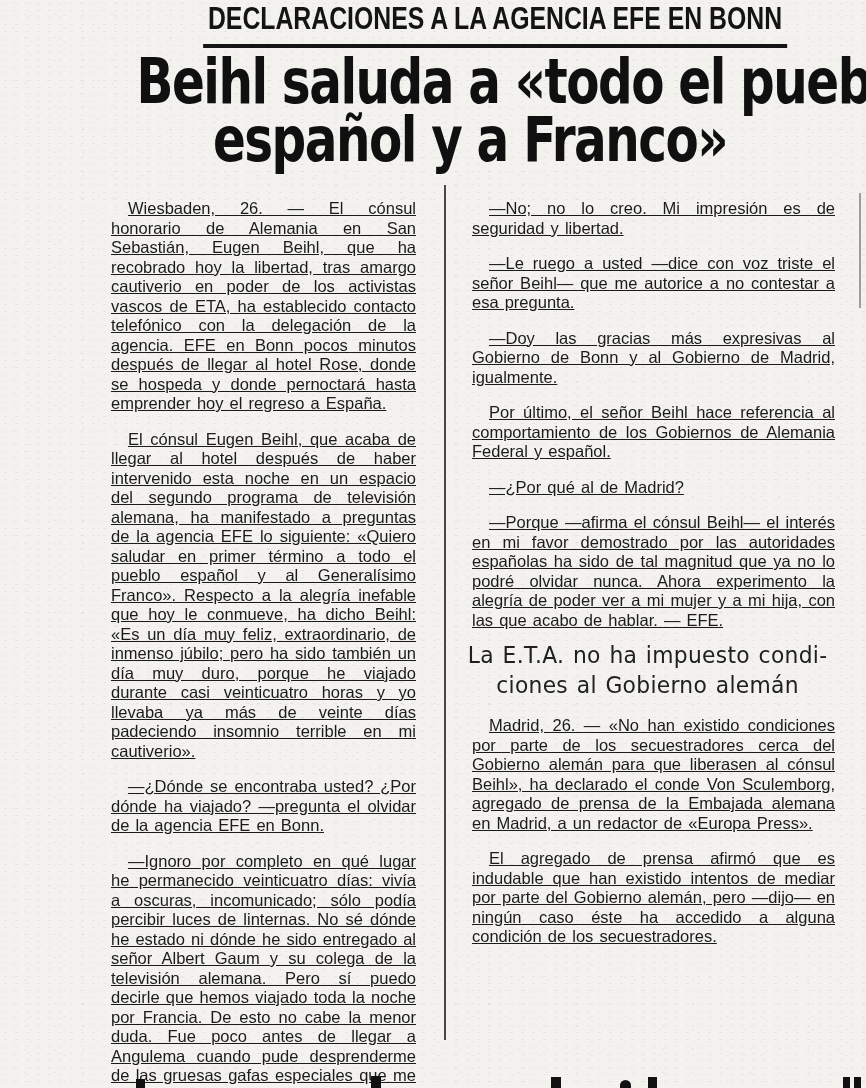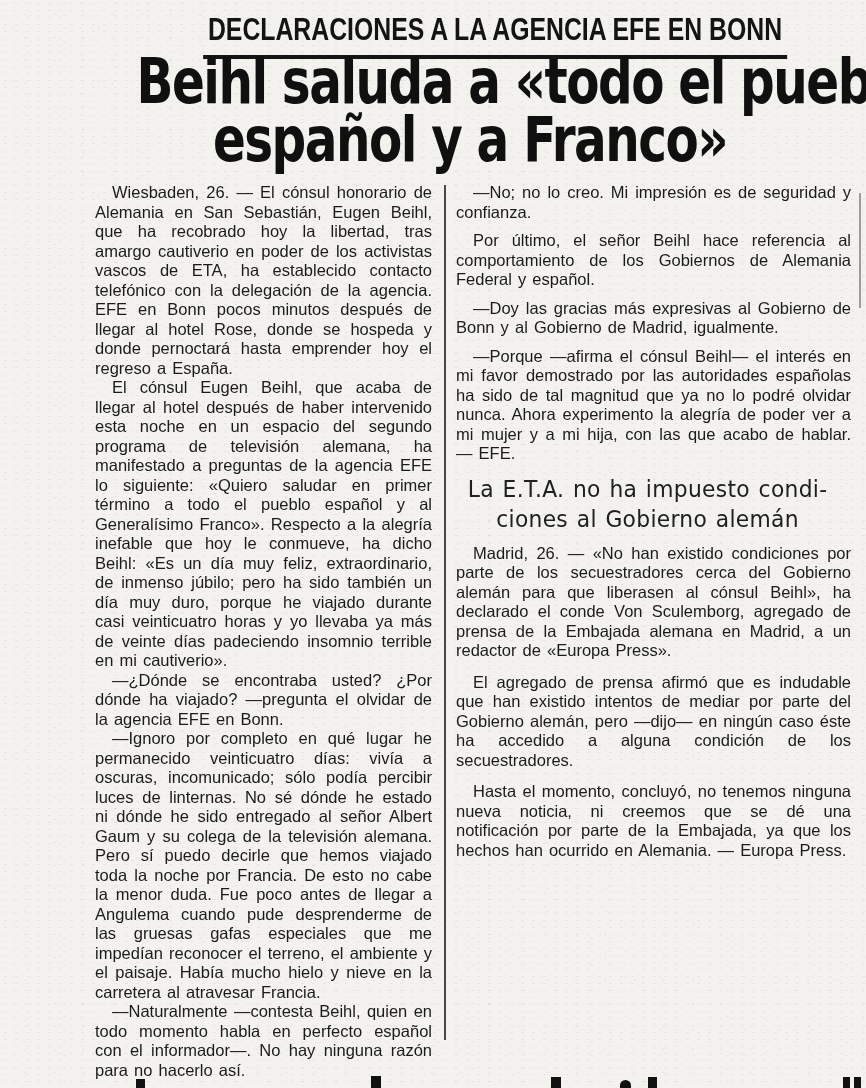--- a/index.html
+++ b/index.html
@@ -14,21 +14,21 @@
     position:absolute;inset:0;
     background-image:
       radial-gradient(rgba(30,30,30,0.060) 1px, transparent 1.25px),
       radial-gradient(rgba(30,30,30,0.045) 1px, transparent 1.35px),
       radial-gradient(rgba(30,30,30,0.035) 1.2px, transparent 1.5px);
     background-size:11px 7px,17px 13px,29px 23px;
     background-position:0 0,5px 9px,11px 3px;
   }
   
   .kicker-wrap{
-    position:absolute;top:12px;left:50%;
+    position:absolute;top:1px;left:50%;
     transform:translateX(-50%) translateX(62px);
     text-align:center;white-space:nowrap;
   }
   .kicker-inner{
     display:inline-block;
     transform:scaleX(0.80);transform-origin:center top;
     border-bottom:4px solid #151515;
     padding:0 6px 7px 6px;
   }
   .kicker-text{
@@ -49,21 +49,21 @@
     transform:scaleX(0.77) translateX(48px);transform-origin:center;
   }
   
   .columns{position:absolute;top:183px;left:0;width:866px;}
   .col{
     position:absolute;top:0;
     font-size:16.5px;line-height:19.5px;
     text-align:justify;word-spacing:1.5px;
     color:#1b1b1b;
   }
-  .col p{margin:0;text-indent:17px;}
+  .col p{margin:16px;text-indent:17px;text-decoration:underline;}
   .col-left{left:95px;width:337px;}
   .col-right{left:456px;width:395px;}
   .col-right p{margin-bottom:9px;}
   .col-divider{
     position:absolute;left:444px;top:2px;height:855px;
     width:1.6px;background:#2a2a2a;opacity:.85;
   }
   .sub-heading{
     margin:10px 0 10px 0;text-align:center;
     font-family:"DejaVu Sans",sans-serif;
@@ -107,33 +107,34 @@
       <p>Wiesbaden, 26. — El cónsul honorario de Alemania en San Sebastián, Eugen Beihl, que ha recobrado hoy la libertad, tras amargo cautiverio en poder de los activistas vascos de ETA, ha establecido contacto telefónico con la delegación de la agencia. EFE en Bonn pocos minutos después de llegar al hotel Rose, donde se hospeda y donde pernoctará hasta emprender hoy el regreso a España.</p>
       <p>El cónsul Eugen Beihl, que acaba de llegar al hotel después de haber intervenido esta noche en un espacio del segundo programa de televisión alemana, ha manifestado a preguntas de la agencia EFE lo siguiente: «Quiero saludar en primer término a todo el pueblo español y al Generalísimo Franco». Respecto a la alegría inefable que hoy le conmueve, ha dicho Beihl: «Es un día muy feliz, extraordinario, de inmenso júbilo; pero ha sido también un día muy duro, porque he viajado durante casi veinticuatro horas y yo llevaba ya más de veinte días padeciendo insomnio terrible en mi cautiverio».</p>
       <p>—¿Dónde se encontraba usted? ¿Por dónde ha viajado? —pregunta el olvidar de la agencia EFE en Bonn.</p>
       <p>—Ignoro por completo en qué lugar he permanecido veinticuatro días: vivía a oscuras, incomunicado; sólo podía percibir luces de linternas. No sé dónde he estado ni dónde he sido entregado al señor Albert Gaum y su colega de la televisión alemana. Pero sí puedo decirle que hemos viajado toda la noche por Francia. De esto no cabe la menor duda. Fue poco antes de llegar a Angulema cuando pude desprenderme de las gruesas gafas especiales que me impedían reconocer el terreno, el ambiente y el paisaje. Había mucho hielo y nieve en la carretera al atravesar Francia.</p>
       <p>—Naturalmente —contesta Beihl, quien en todo momento habla en perfecto español con el informador—. No hay ninguna razón para no hacerlo así.</p>
     </div>
 
     <div class="col-divider"></div>
 
     <div class="col col-right">
-      <p>—No; no lo creo. Mi impresión es de seguridad y confianza.</p>
+      <p>—No; no lo creo. Mi impresión es de seguridad y libertad.</p>
+      <p>—Le ruego a usted —dice con voz triste el señor Beihl— que me autorice a no contestar a esa pregunta.</p>
+      <p>—Doy las gracias más expresivas al Gobierno de Bonn y al Gobierno de Madrid, igualmente.</p>
       <p>Por último, el señor Beihl hace referencia al comportamiento de los Gobiernos de Alemania Federal y español.</p>
-      <p>—Doy las gracias más expresivas al Gobierno de Bonn y al Gobierno de Madrid, igualmente.</p>
+      <p>—¿Por qué al de Madrid?</p>
       <p>—Porque —afirma el cónsul Beihl— el interés en mi favor demostrado por las autoridades españolas ha sido de tal magnitud que ya no lo podré olvidar nunca. Ahora experimento la alegría de poder ver a mi mujer y a mi hija, con las que acabo de hablar. — EFE.</p>
 
       <div class="subarticle">
         <h2 class="sub-heading">
           <span>La E.T.A. no ha impuesto condi-</span>
           <span>ciones al Gobierno alemán</span>
         </h2>
         <p>Madrid, 26. — «No han existido condiciones por parte de los secuestradores cerca del Gobierno alemán para que liberasen al cónsul Beihl», ha declarado el conde Von Sculemborg, agregado de prensa de la Embajada alemana en Madrid, a un redactor de «Europa Press».</p>
         <p>El agregado de prensa afirmó que es indudable que han existido intentos de mediar por parte del Gobierno alemán, pero —dijo— en ningún caso éste ha accedido a alguna condición de los secuestradores.</p>
-        <p>Hasta el momento, concluyó, no tenemos ninguna nueva noticia, ni creemos que se dé una notificación por parte de la Embajada, ya que los hechos han ocurrido en Alemania. — Europa Press.</p>
       </div>
     </div>
 
   </div>
 
   <div class="edge-line"></div>
 
   <div class="frag f1"></div>
   <div class="frag f2"></div>
   <div class="frag f3"></div>

